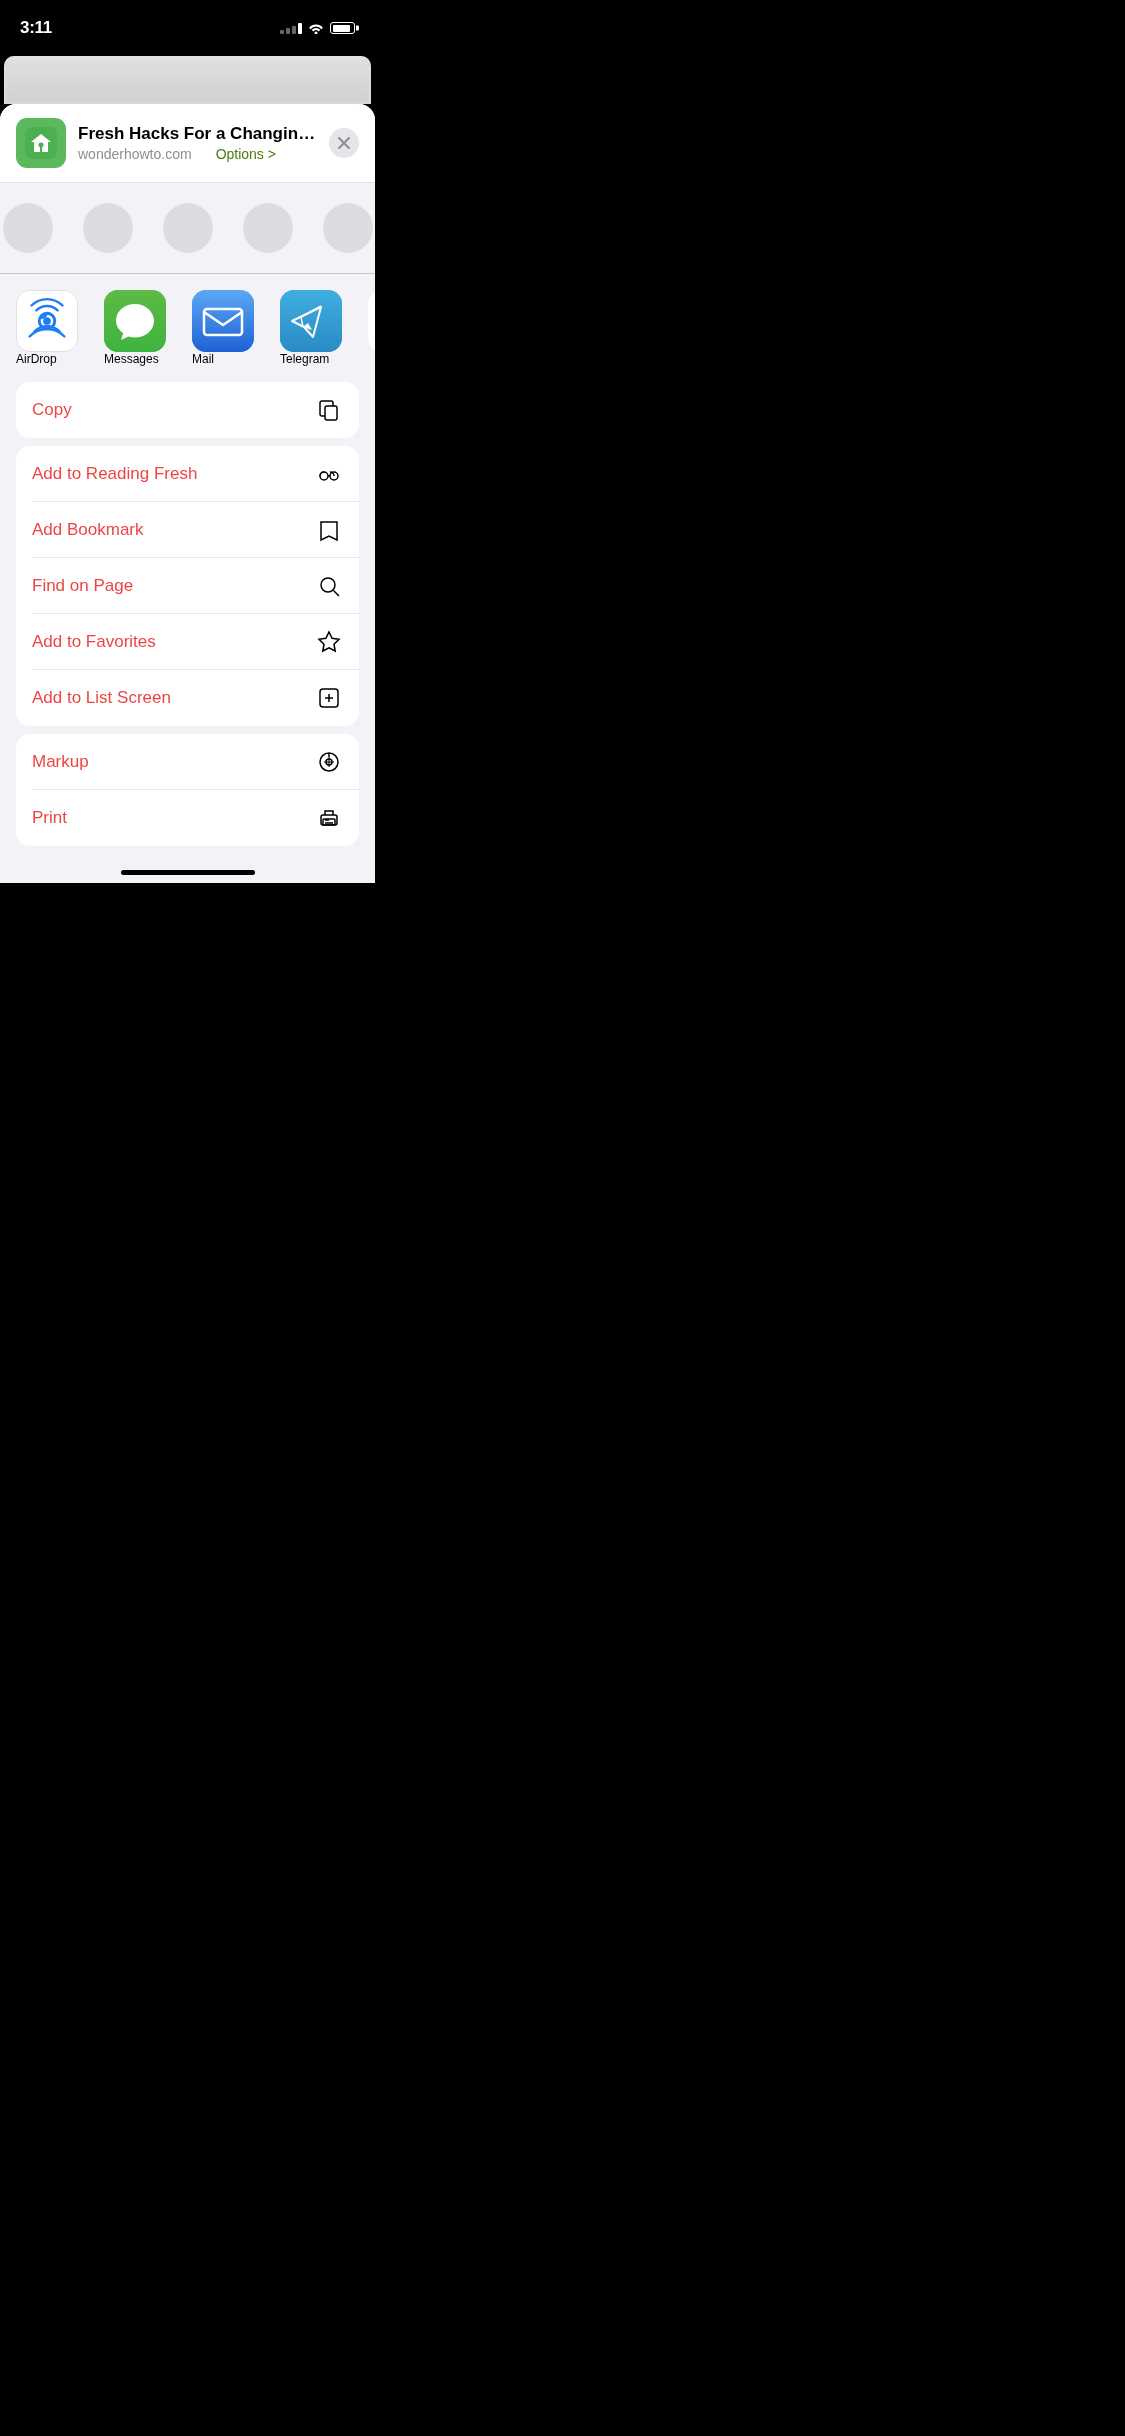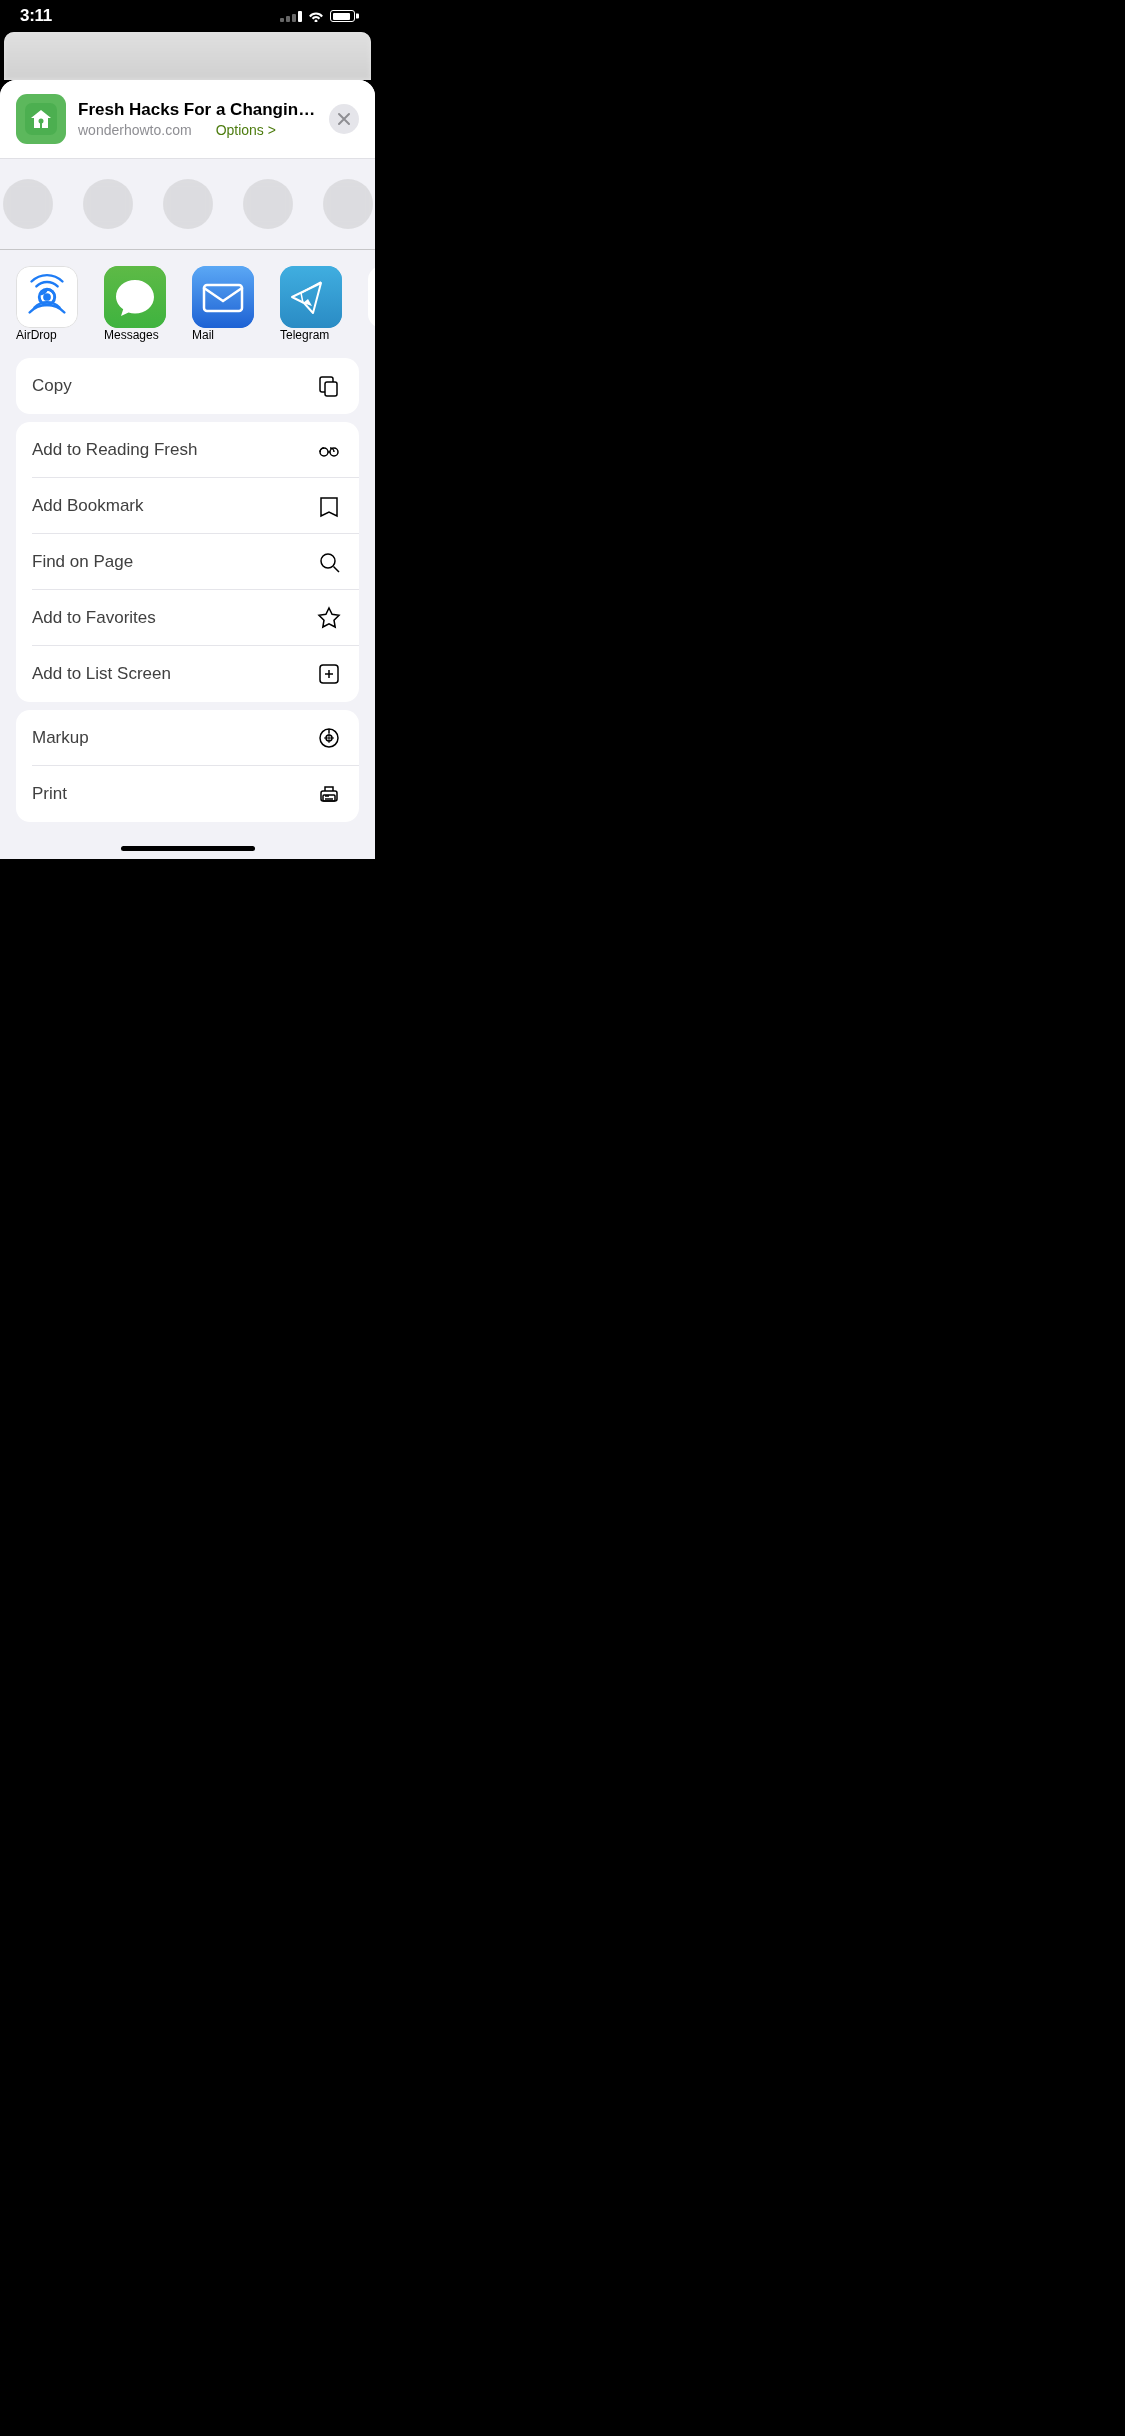--- a/index.html
+++ b/index.html
@@ -10,21 +10,21 @@
       min-height: 812px;
       background: #000;
       font-family: -apple-system, 'SF Pro Display', 'Helvetica Neue', Arial, sans-serif;
       position: relative;
       overflow-x: hidden;
     }
 
     
     .status-bar {
       background: #000;
-      height: 32px;
+      height: 56px;
       display: flex;
       align-items: center;
       justify-content: space-between;
       padding: 0 20px;
       color: #fff;
     }
     .status-time {
       font-size: 17px;
       font-weight: 600;
       letter-spacing: -0.3px;
@@ -281,21 +281,21 @@
       content: '';
       position: absolute;
       bottom: 0;
       left: 16px;
       right: 0;
       height: 1px;
       background: #e5e5ea;
     }
     .action-label {
       font-size: 17px;
-      color: #404040;
+      color: #ef4444;
     }
     .action-icon {
       color: #000;
       display: flex;
       align-items: center;
       justify-content: center;
       width: 28px;
       height: 28px;
     }
     .action-icon svg {

